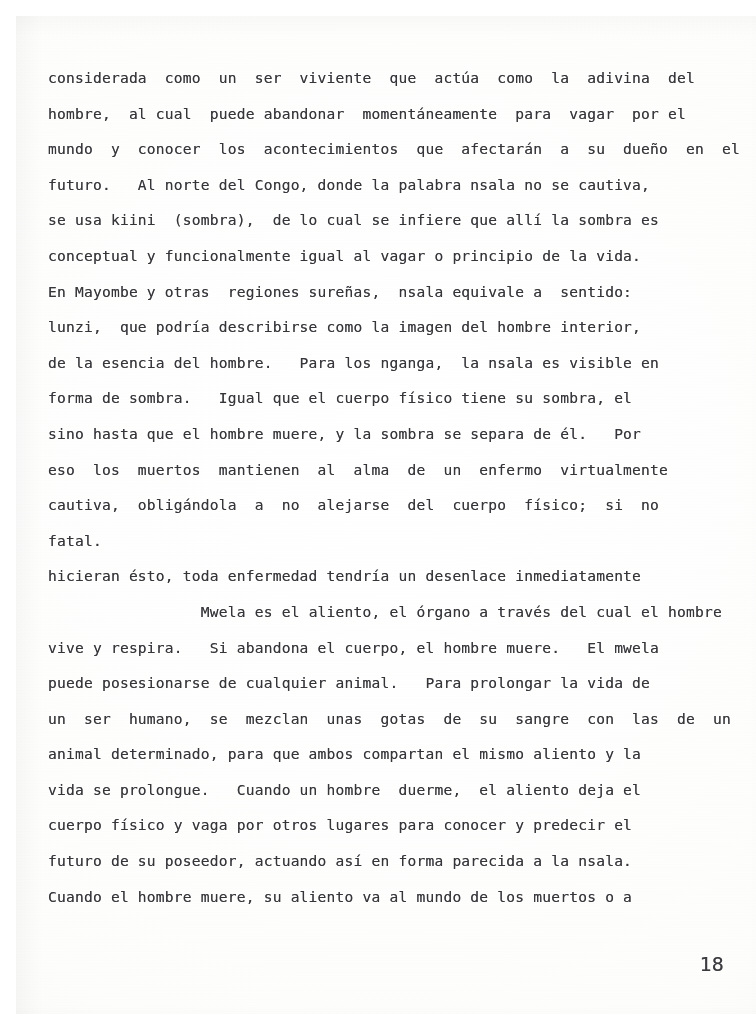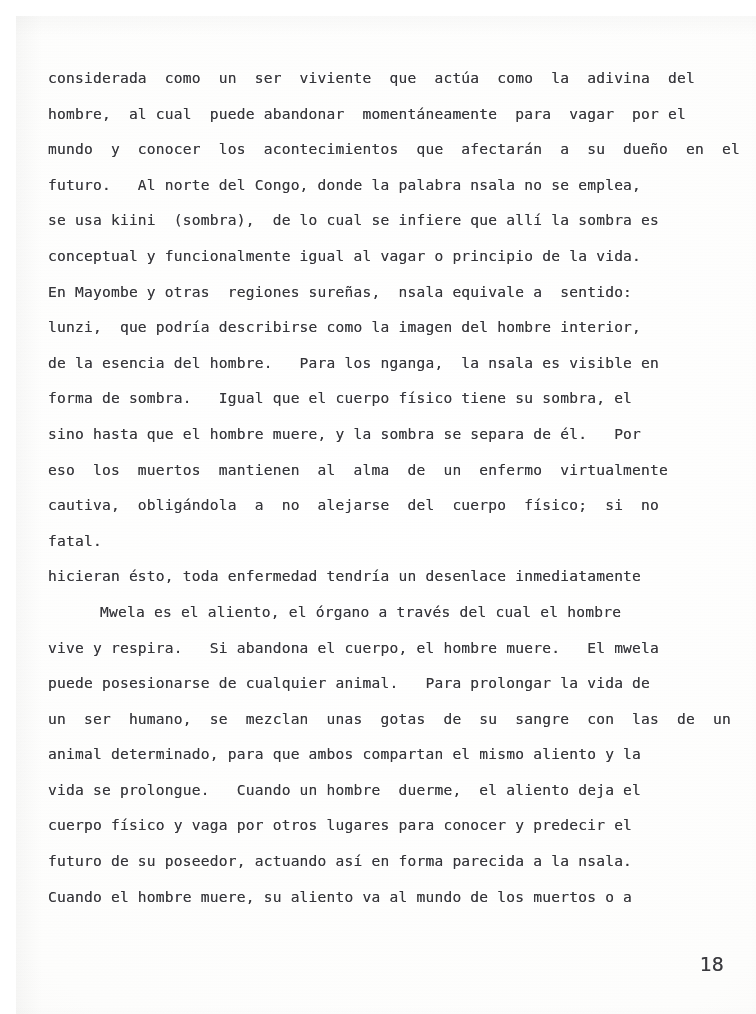--- a/index.html
+++ b/index.html
@@ -60,20 +60,21 @@
     display: block;
     height: 35.6px;
     
     text-shadow: 0 0 .45px rgba(40,40,45,.55);
   }
 
   
 
   .line.indent {
     padding-left: 52px;
+    text-align: right;
   }
 
   .page-number {
     position: absolute;
     right: 48px;
     top: 936px;
     font-family: "DejaVu Sans Mono", "Liberation Mono", monospace;
     font-size: 20px;
     color: #3a3a3f;
     letter-spacing: .2px;
@@ -84,21 +85,21 @@
 <body>
 
 <div class="page">
 
   <div class="edge-shade"></div>
 
   <div class="typescript">
       <div class="line">considerada  como  un  ser  viviente  que  actúa  como  la  adivina  del</div>
       <div class="line">hombre,  al cual  puede abandonar  momentáneamente  para  vagar  por el</div>
       <div class="line">mundo  y  conocer  los  acontecimientos  que  afectarán  a  su  dueño  en  el</div>
-      <div class="line">futuro.   Al norte del Congo, donde la palabra nsala no se emplea,</div>
+      <div class="line">futuro.   Al norte del Congo, donde la palabra nsala no se cautiva,</div>
       <div class="line">se usa kiini  (sombra),  de lo cual se infiere que allí la sombra es</div>
       <div class="line">conceptual y funcionalmente igual al vagar o principio de la vida.</div>
       <div class="line">En Mayombe y otras  regiones sureñas,  nsala equivale a  sentido:</div>
       <div class="line">lunzi,  que podría describirse como la imagen del hombre interior,</div>
       <div class="line">de la esencia del hombre.   Para los nganga,  la nsala es visible en</div>
       <div class="line">forma de sombra.   Igual que el cuerpo físico tiene su sombra, el</div>
       <div class="line">sino hasta que el hombre muere, y la sombra se separa de él.   Por</div>
       <div class="line">eso  los  muertos  mantienen  al  alma  de  un  enfermo  virtualmente</div>
       <div class="line">cautiva,  obligándola  a  no  alejarse  del  cuerpo  físico;  si  no</div>
       <div class="line">fatal.</div>

